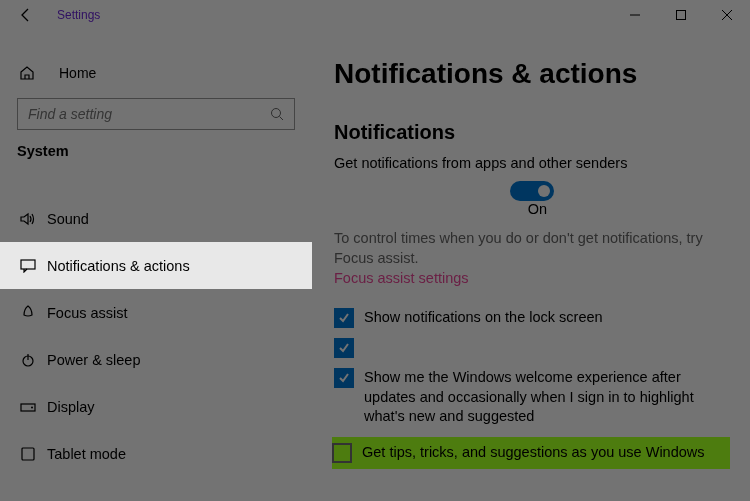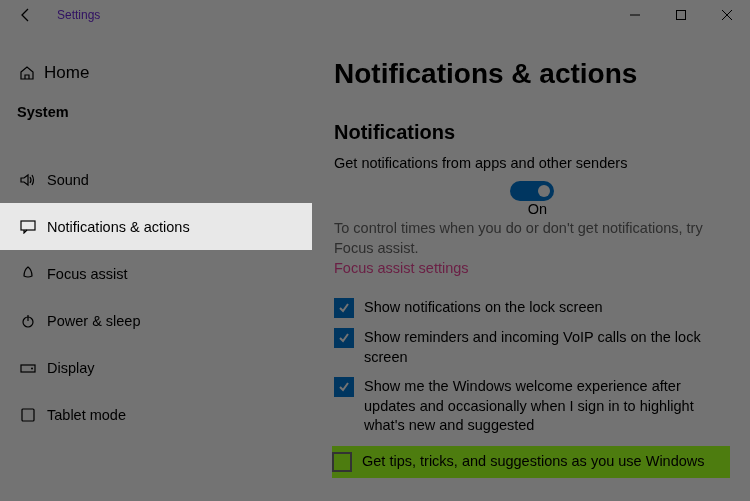--- a/index.html
+++ b/index.html
@@ -7,38 +7,38 @@
     .overlay { position: absolute; inset: 0; background: rgba(0,0,0,0.55); pointer-events: none; z-index: 10; }
     .titlebar { height: 30px; display: flex; align-items: center; padding-left: 11px; }
     .back-btn { width: 30px; height: 30px; display: flex; align-items: center; justify-content: center; cursor: pointer; }
     .title { font-size: 12px; margin-left: 16px; color: #6d28d9; }
     .win-btns { margin-left: auto; display: flex; }
     .win-btn { width: 46px; height: 30px; display: flex; align-items: center; justify-content: center; cursor: pointer; }
     .container { display: flex; height: calc(100% - 30px); }
     .sidebar { width: 312px; padding-top: 25px; }
     .home-row { display: flex; align-items: center; height: 36px; padding-left: 19px; cursor: pointer; }
     .home-row .icon { width: 18px; display: flex; }
-    .home-row .label { font-size: 17px; margin-left: 7px; }
+    .home-row .label { font-size: 14px; margin-left: 22px; }
     .search-box { margin: 7px 17px 0 17px; height: 32px; border: 1px solid #999; display: flex; align-items: center; padding: 0 10px; }
     .search-box input { border: none; outline: none; flex: 1; font-size: 14px; background: transparent; font-style: italic; color: #666; }
     .group-label { font-size: 14.5px; font-weight: 600; margin: 13px 0 0 17px; }
     .nav-list { margin-top: 36px; }
     .nav-item { display: flex; align-items: center; height: 47px; padding-left: 19px; cursor: pointer; position: relative; }
     .nav-item.highlight { position: relative; z-index: 20; background: #e8e8e8; }
     .nav-item .icon { width: 18px; display: flex; align-items: center; justify-content: center; }
     .nav-item .label { font-size: 14.5px; margin-left: 10px; }
     .content { flex: 1; padding: 28px 20px 0 22px; overflow: hidden; }
     .page-title { font-size: 28px; font-weight: 600; }
     .section-title { font-size: 20px; font-weight: 600; margin-top: 31px; }
     .setting-text { font-size: 14.5px; margin-top: 11px; }
     .toggle-row { display: flex; align-items: center; margin-top: 10px; flex-direction: column; }
     .toggle { width: 44px; height: 20px; border-radius: 10px; background: #0078d4; position: relative; cursor: pointer; }
     .toggle::after { content: ""; position: absolute; width: 12px; height: 12px; border-radius: 50%; background: #fff; top: 4px; right: 4px; }
     .toggle-label { font-size: 14.5px; margin-left: 11px; }
-    .desc-text { font-size: 14.5px; color: #666; margin-top: 2px; line-height: 1.35; }
+    .desc-text { font-size: 14.5px; color: #666; margin-top: 12px; line-height: 1.35; }
     .link-text { font-size: 14.5px; color: #ec4899; margin-top: 2px; cursor: pointer; }
     .check-list { margin-top: 22px; }
     .check-row { display: flex; align-items: flex-start; margin-bottom: 10px; }
     .checkbox { width: 20px; height: 20px; border: 2px solid #333; flex-shrink: 0; display: flex; align-items: center; justify-content: center; cursor: pointer; }
     .checkbox.checked { background: #0078d4; border-color: #0078d4; }
     .check-label { font-size: 14.5px; margin-left: 10px; line-height: 1.35; max-width: 355px; }
     .check-row.highlight { position: relative; z-index: 20; background: #4d7c0f; padding: 6px 10px 6px 0; margin-left: -2px; }
     svg { display: block; }
   </style>
 </head>
@@ -74,20 +74,29 @@
 
 <div class="container">
   <div class="sidebar">
     <div class="home-row">
       <span class="icon">
         <svg width="16" height="16" viewBox="0 0 16 16">
             <path d="M2 7 L8 2 L14 7 L14 14 L2 14 Z M6 14 L6 10 L10 10 L10 14" stroke="#000" stroke-width="1.2" fill="none"></path>
           </svg>
       </span>
       <span class="label">Home</span>
+    </div>
+    <div class="search-box">
+      <input type="text" placeholder="Find a setting" style="">
+      <span>
+        <svg width="14" height="14" viewBox="0 0 14 14">
+            <circle cx="6" cy="6" r="4.5" stroke="#666" fill="none" stroke-width="1"></circle>
+            <line x1="9.5" y1="9.5" x2="13" y2="13" stroke="#666" stroke-width="1"></line>
+          </svg>
+      </span>
     </div>
     <div class="group-label">System</div>
     <div class="nav-list">
       <div class="nav-item">
         <span class="icon">
           <svg width="16" height="14" viewBox="0 0 16 14">
               <path d="M1 5 L4 5 L8 2 L8 12 L4 9 L1 9 Z" stroke="#000" fill="none" stroke-width="1.2"></path>
               <path d="M10 4 Q12 7 10 10 M12 2 Q15 7 12 12" stroke="#000" fill="none" stroke-width="1.2"></path>
             </svg>
         </span>
@@ -158,21 +167,20 @@
             </svg>
         </div>
         <div class="check-label">Show notifications on the lock screen</div>
       </div>
       <div class="check-row">
         <div class="checkbox checked">
           <svg width="12" height="12" viewBox="0 0 12 12">
               <path d="M2 6 L5 9 L10 2" stroke="#fff" stroke-width="2" fill="none"></path>
             </svg>
         </div>
-        <div class="check-label">Show reminders and incoming VoIP calls on the lock screen</div>
       </div>
       <div class="check-row">
         <div class="checkbox checked">
           <svg width="12" height="12" viewBox="0 0 12 12">
               <path d="M2 6 L5 9 L10 2" stroke="#fff" stroke-width="2" fill="none"></path>
             </svg>
         </div>
         <div class="check-label">Show me the Windows welcome experience after updates and occasionally when I sign in to highlight what's new and suggested</div>
       </div>
       <div class="check-row highlight">

